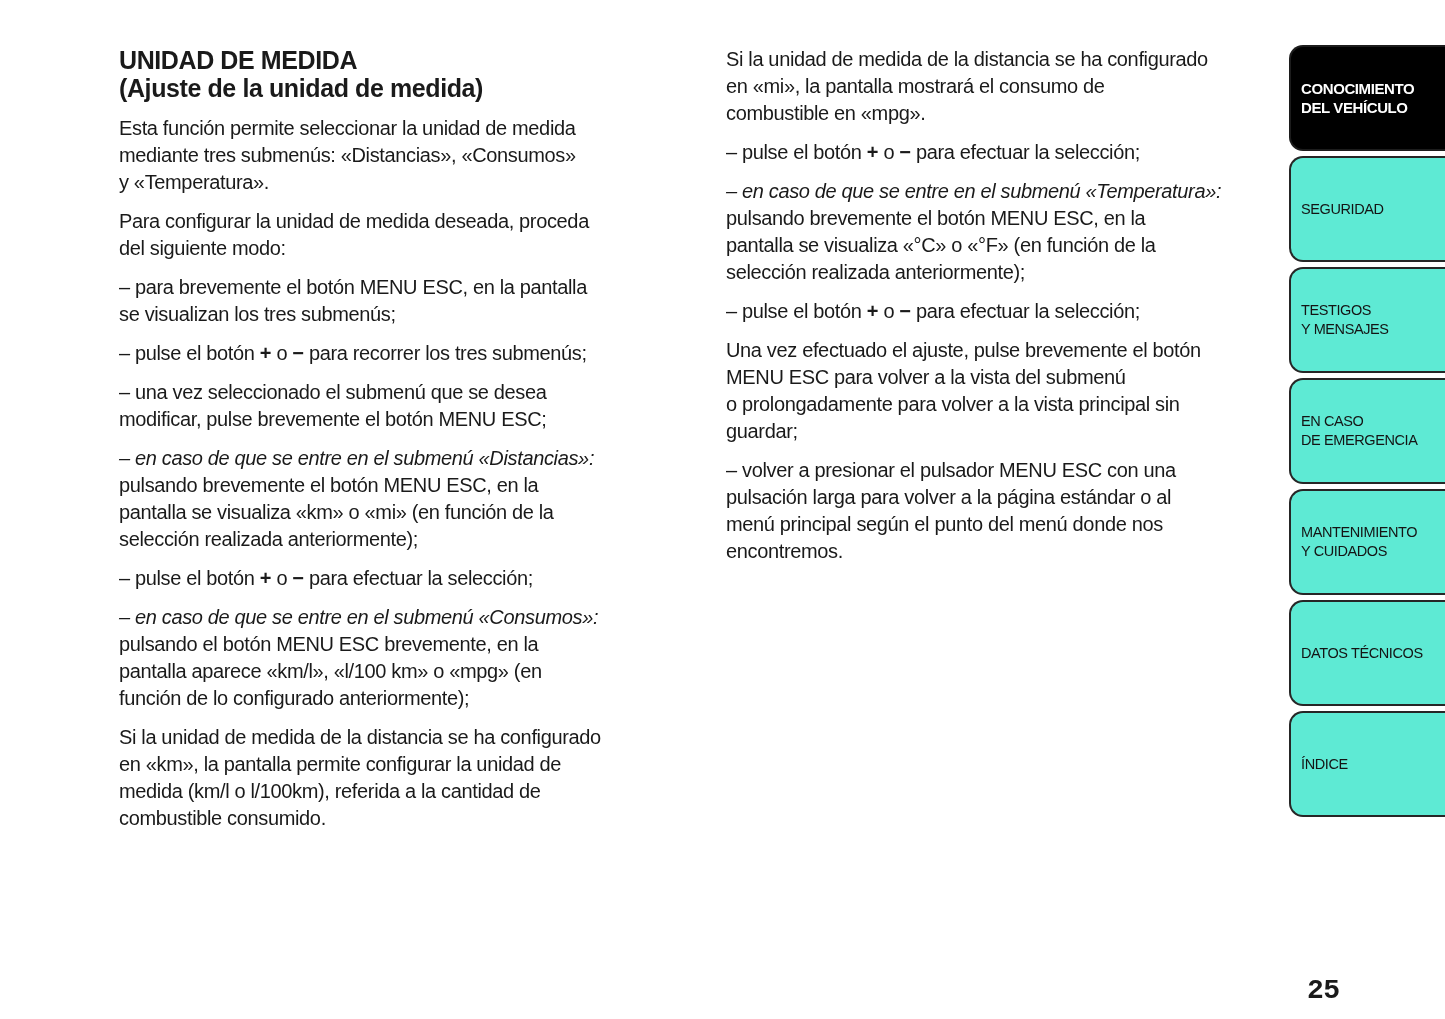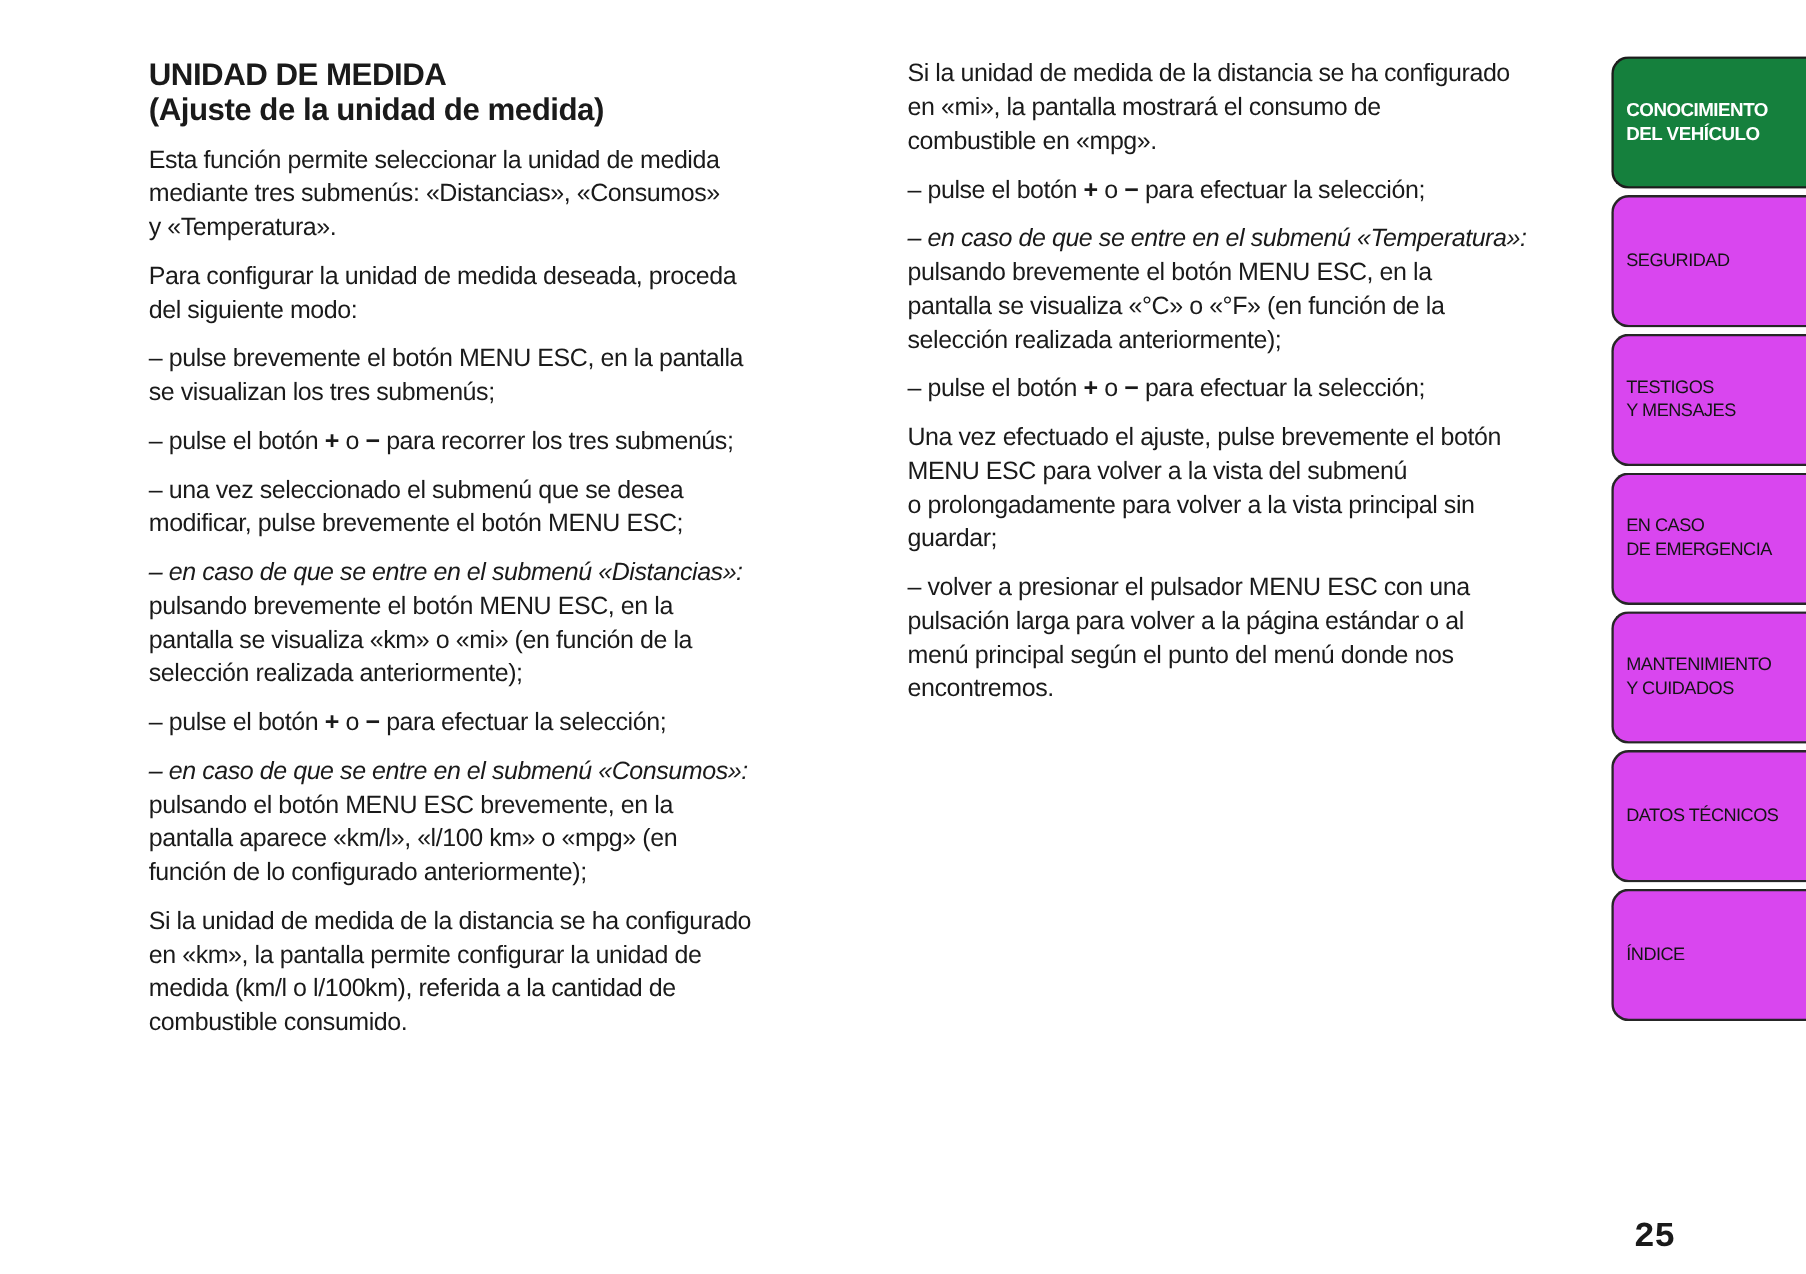--- a/index.html
+++ b/index.html
@@ -33,35 +33,35 @@
   .pm { font-weight: bold; }
 
   
   .sidebar {
     position: absolute; top: 45px; right: 0;
     width: 156px;
   }
   .tab {
     box-sizing: border-box;
     height: 106px; margin-bottom: 5px;
-    background: #d946ef;
+    background: #5eead4;
     border: 2px solid #262626; border-right: none;
     border-radius: 14px 0 0 14px;
     display: flex; align-items: center;
     padding-left: 10px; padding-right: 2px;
     cursor: pointer;
   }
   .tab .tab-label {
     font-size: 14.5px; line-height: 19px;
     letter-spacing: -0.4px;
     color: #141414;
     white-space: pre-line;
   }
   .tab.active {
-    background: #15803d; border-color: #1c1c1c;
+    background: #000000; border-color: #1c1c1c;
   }
   .tab.active .tab-label {
     color: #ffffff; font-weight: bold; font-size: 15px;
   }
 
   
   .page-number {
     position: absolute; left: 1307px; top: 975px;
     font-size: 28px; font-weight: bold; color: #1a1a1a;
     letter-spacing: -0.5px;
@@ -75,21 +75,21 @@
   <div class="title-block">
     <h1 class="doc-title">UNIDAD DE MEDIDA</h1>
     <h2 class="doc-subtitle">(Ajuste de la unidad de medida)</h2>
   </div>
 
   <p class="para">Esta función permite seleccionar la unidad de medida
 mediante tres submenús: «Distancias», «Consumos»
 y «Temperatura».</p>
   <p class="para">Para configurar la unidad de medida deseada, proceda
 del siguiente modo:</p>
-  <p class="para">– pulse brevemente el botón MENU ESC, en la pantalla
+  <p class="para">– para brevemente el botón MENU ESC, en la pantalla
 se visualizan los tres submenús;</p>
 
   <p class="para"><span>– pulse el botón </span><span class="pm">+</span><span> o </span><span class="pm">−</span><span> para recorrer los tres submenús;</span></p>
 
   <p class="para">– una vez seleccionado el submenú que se desea
 modificar, pulse brevemente el botón MENU ESC;</p>
 
   <p class="para"><span class="it">– en caso de que se entre en el submenú «Distancias»:</span><span>
 pulsando brevemente el botón MENU ESC, en la
 pantalla se visualiza «km» o «mi» (en función de la

